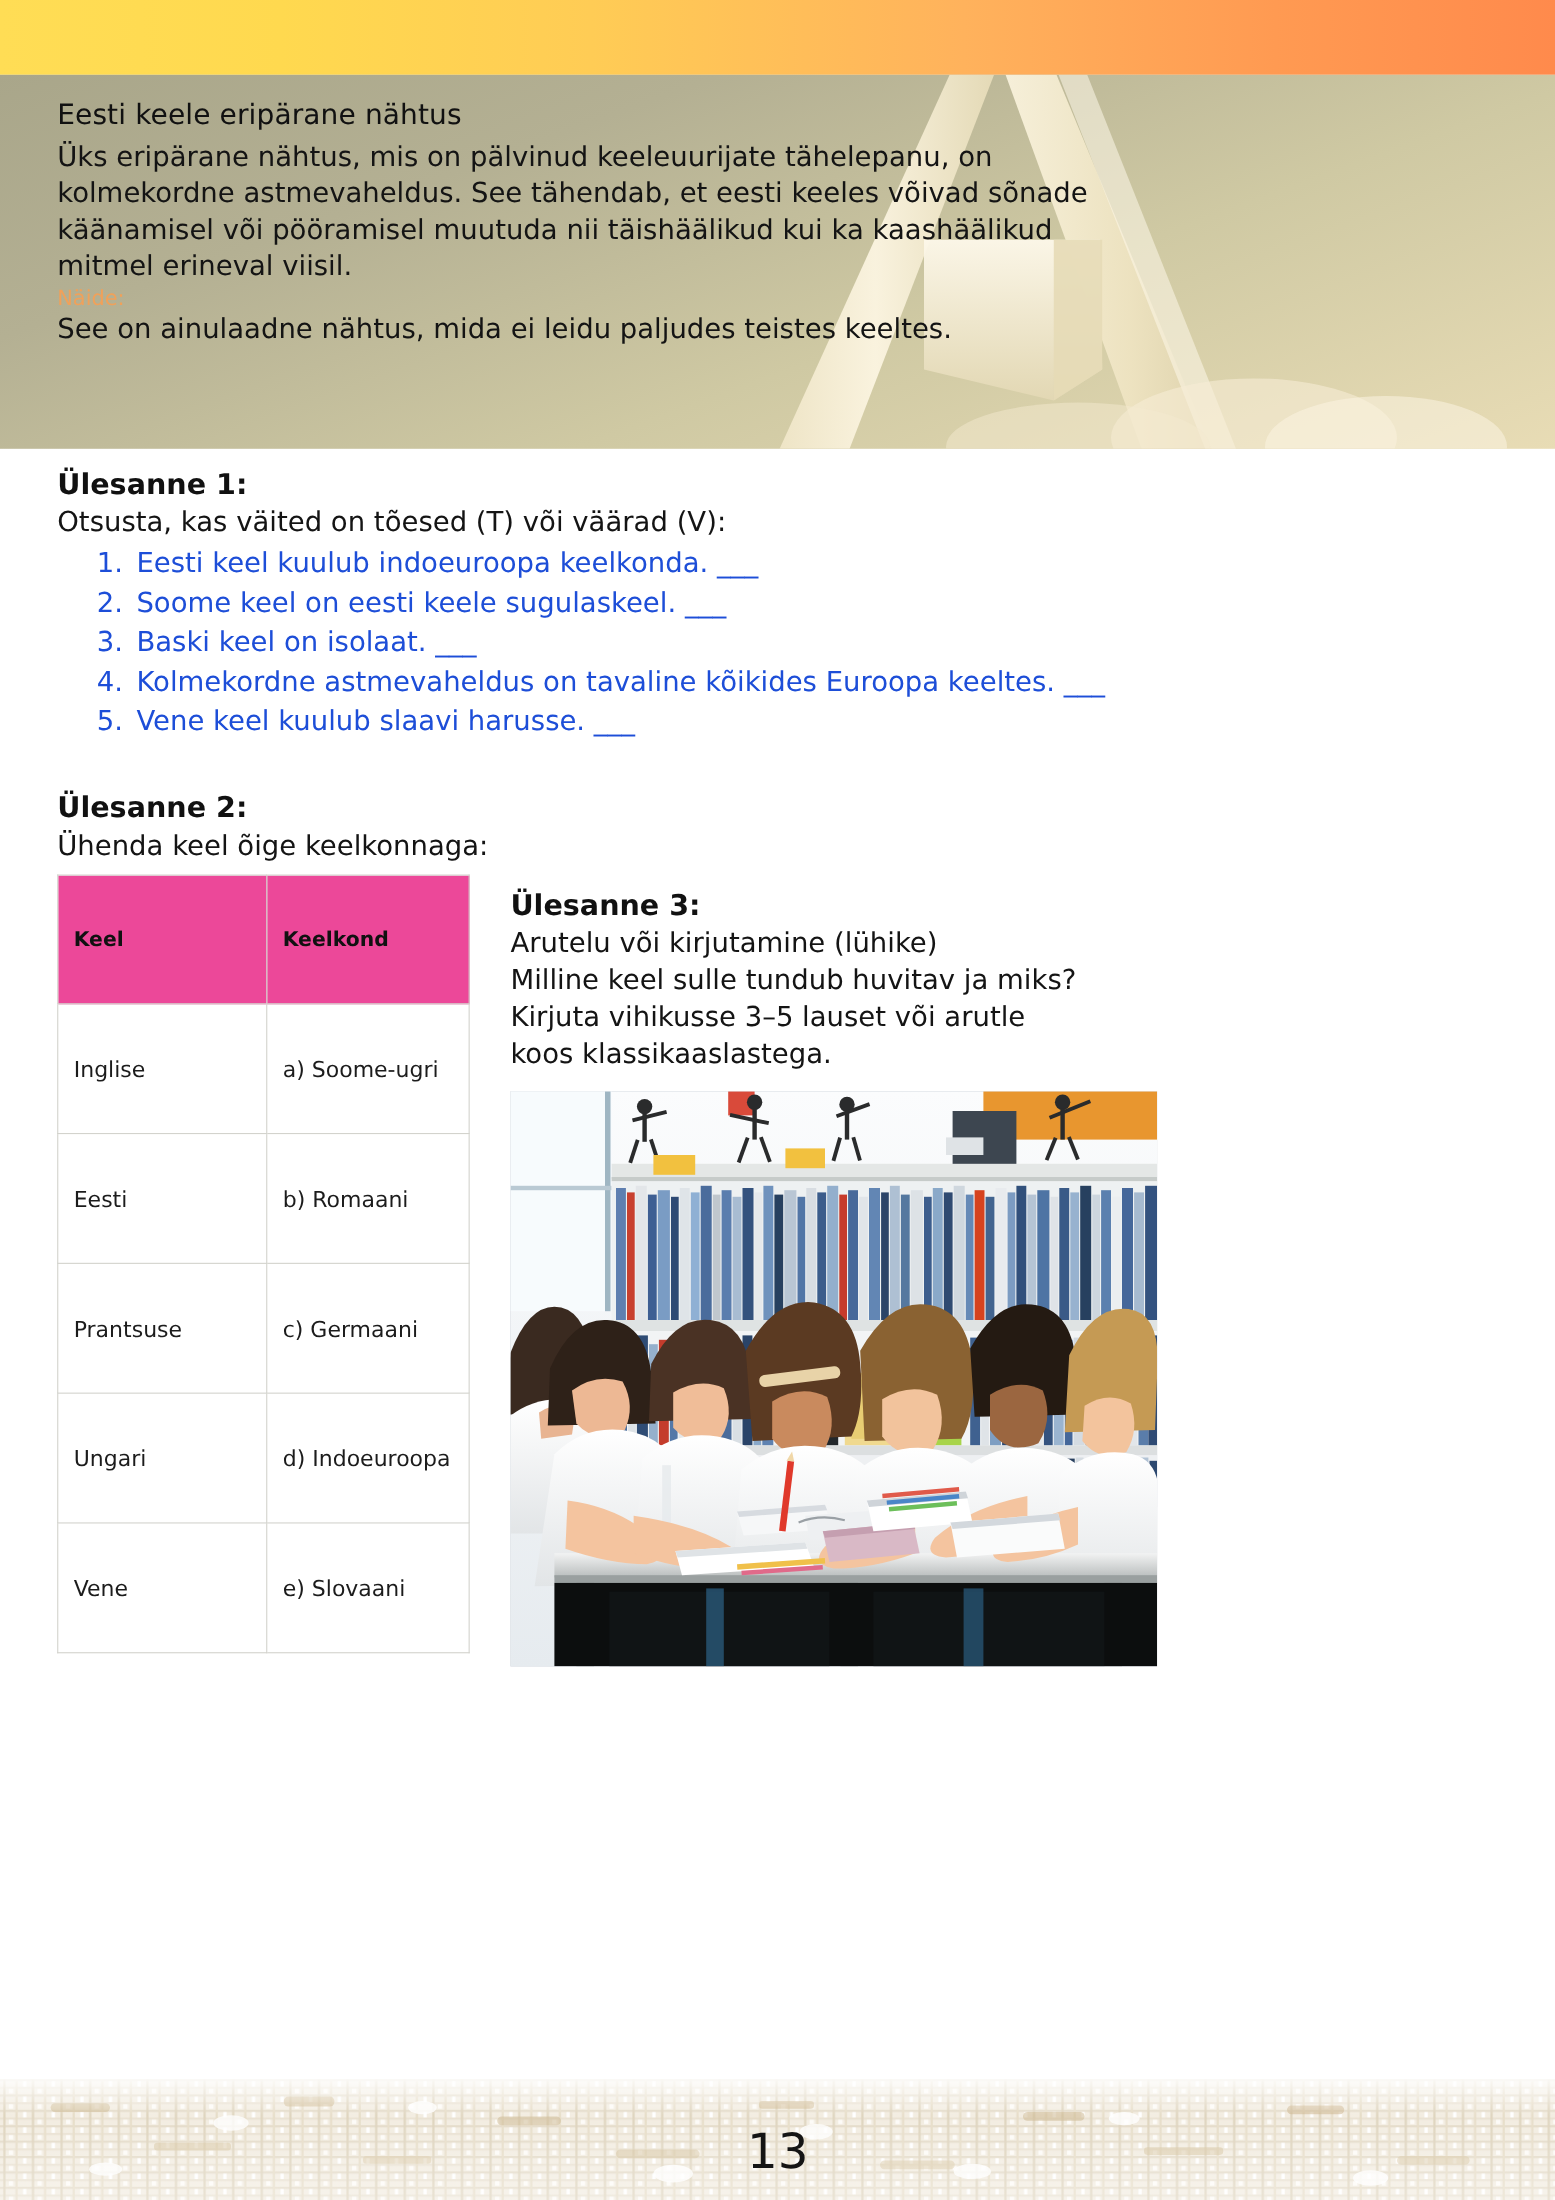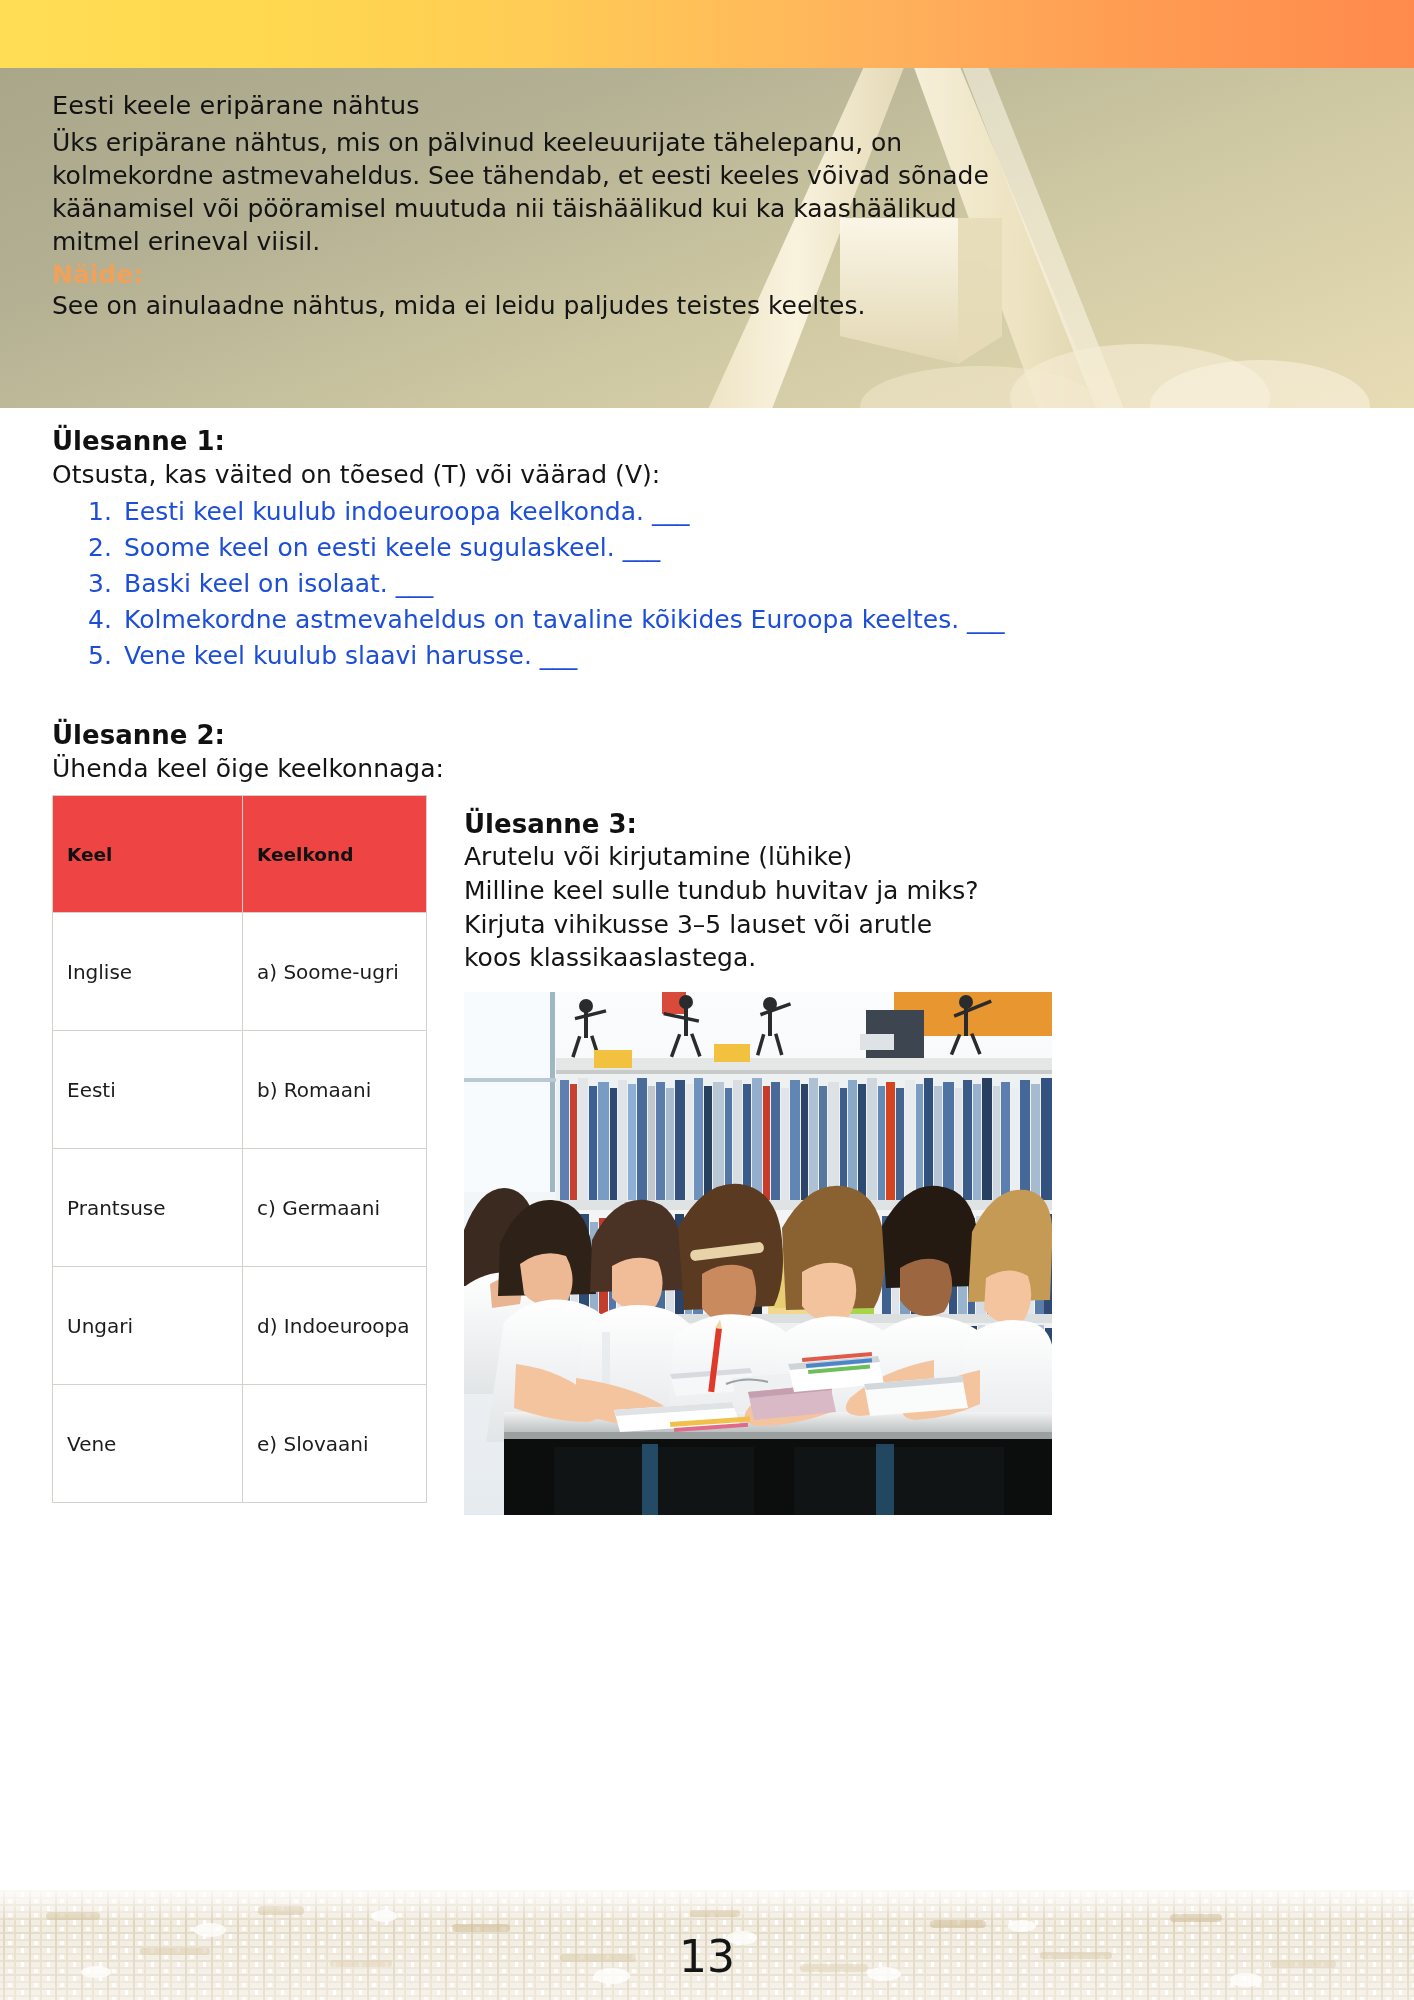--- a/index.html
+++ b/index.html
@@ -61,22 +61,22 @@
   .hero p {
     margin: 0;
     font-size: 25px;
     line-height: 1.32;
     color: #141414;
     font-family: "DejaVu Sans", sans-serif;
     max-width: 975px;
   }
   .naide {
     margin: 2px 0 0 0;
-    font-size: 25px;
-    font-weight: bold;
+    font-size: 19px;
+    font-weight: normal;
     color: #f0a15a;
     font-family: "DejaVu Sans", sans-serif;
   }
   ul.hero-list {
     margin: 1px 0 1px 0;
     padding-left: 58px;
     list-style: none;
   }
   ul.hero-list li {
     position: relative;
@@ -173,21 +173,21 @@
   }
   table.match th,
   table.match td {
     border: 1px solid #d3d3cd;
     padding: 0 14px;
     text-align: left;
     vertical-align: middle;
     font-family: "DejaVu Sans", sans-serif;
   }
   table.match th {
-    background: #ef4444;
+    background: #ec4899;
     height: 116px;
     font-size: 18.5px;
     font-weight: bold;
     color: #111;
   }
   table.match td {
     height: 117px;
     font-size: 20px;
     font-weight: normal;
     color: #1c1c1c;

